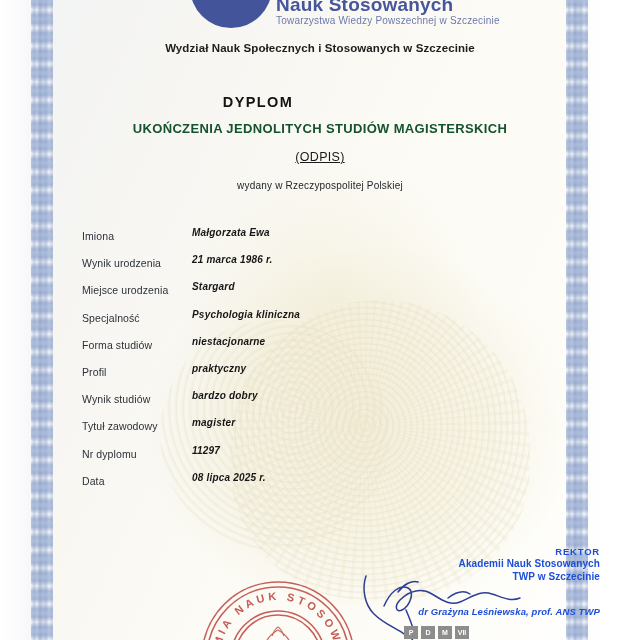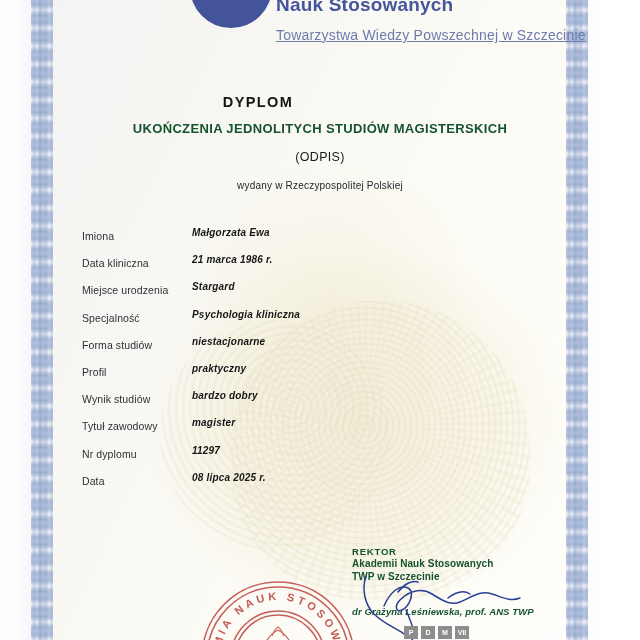--- a/index.html
+++ b/index.html
@@ -99,26 +99,25 @@
     position: absolute;
     left: 276px; top: -6px;
     font-size: 19px;
     font-weight: 700;
     color: #46569c;
     letter-spacing: 0.2px;
     white-space: nowrap;
   }
   .logo-sub {
     position: absolute;
-    left: 276px; top: 27px;
-    font-size: 14px;
+    left: 276px; top: 15px;
+    font-size: 10px;
     color: #6d7bae;
     letter-spacing: 0.2px;
     white-space: nowrap;
-    text-decoration: underline;
   }
 
   .faculty {
     position: absolute;
     left: 0; top: 42px;
     width: 640px;
     text-align: center;
     font-size: 11.5px;
     font-weight: 700;
     color: #1d1d1d;
@@ -145,20 +144,21 @@
     color: #14532d;
   }
   .odpis {
     position: absolute;
     left: 0; top: 150px;
     width: 640px;
     text-align: center;
     font-size: 12.5px;
     color: #1a1a1a;
     letter-spacing: 0.3px;
+    text-decoration: underline;
   }
   .issued {
     position: absolute;
     left: 0; top: 180px;
     width: 640px;
     text-align: center;
     font-size: 10px;
     color: #22272e;
     letter-spacing: 0.2px;
   }
@@ -190,22 +190,22 @@
     color: #161616;
     letter-spacing: 0.2px;
     white-space: nowrap;
   }
 
   
   .rector {
     position: absolute;
     left: 352px; top: 546px;
     width: 248px;
-    text-align: left;
-    color: #14532d;
+    text-align: right;
+    color: #1d4ed8;
   }
   .rector-title {
     font-size: 9.5px;
     font-weight: 700;
     letter-spacing: 0.8px;
   }
   .rector-org {
     font-size: 10px;
     font-weight: 700;
     letter-spacing: 0.1px;
@@ -268,33 +268,34 @@
   <div class="border-fade-r"></div>
   <div class="border-v border-left"></div>
   <div class="border-v border-right"></div>
 
   <div class="content">
 
     <div class="logo-mark"></div>
     <div class="logo-text">Nauk Stosowanych</div>
     <div class="logo-sub">Towarzystwa Wiedzy Powszechnej w Szczecinie</div>
 
+    <div class="faculty">Wydział Nauk Społecznych i Stosowanych w Szczecinie</div>
 
     <div class="dyplom">DYPLOM</div>
     <div class="subtitle">UKOŃCZENIA JEDNOLITYCH STUDIÓW MAGISTERSKICH</div>
     <div class="odpis">(ODPIS)</div>
     <div class="issued">wydany w Rzeczypospolitej Polskiej</div>
 
     <div class="fields">
       <div class="field-row">
         <div class="field-label">Imiona</div>
         <div class="field-value">Małgorzata Ewa</div>
       </div>
       <div class="field-row">
-        <div class="field-label">Data kliniczna</div>
+        <div class="field-label">Wynik urodzenia</div>
         <div class="field-value">21 marca 1986 r.</div>
       </div>
       <div class="field-row">
         <div class="field-label">Miejsce urodzenia</div>
         <div class="field-value">Stargard</div>
       </div>
       <div class="field-row">
         <div class="field-label">Specjalność</div>
         <div class="field-value">Psychologia kliniczna</div>
       </div>

